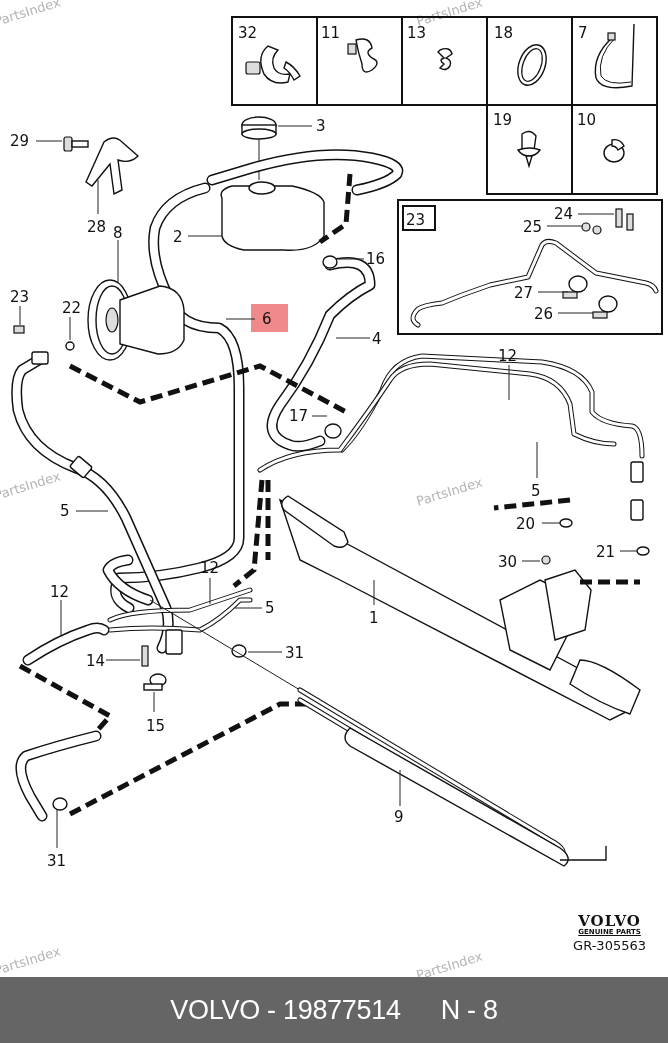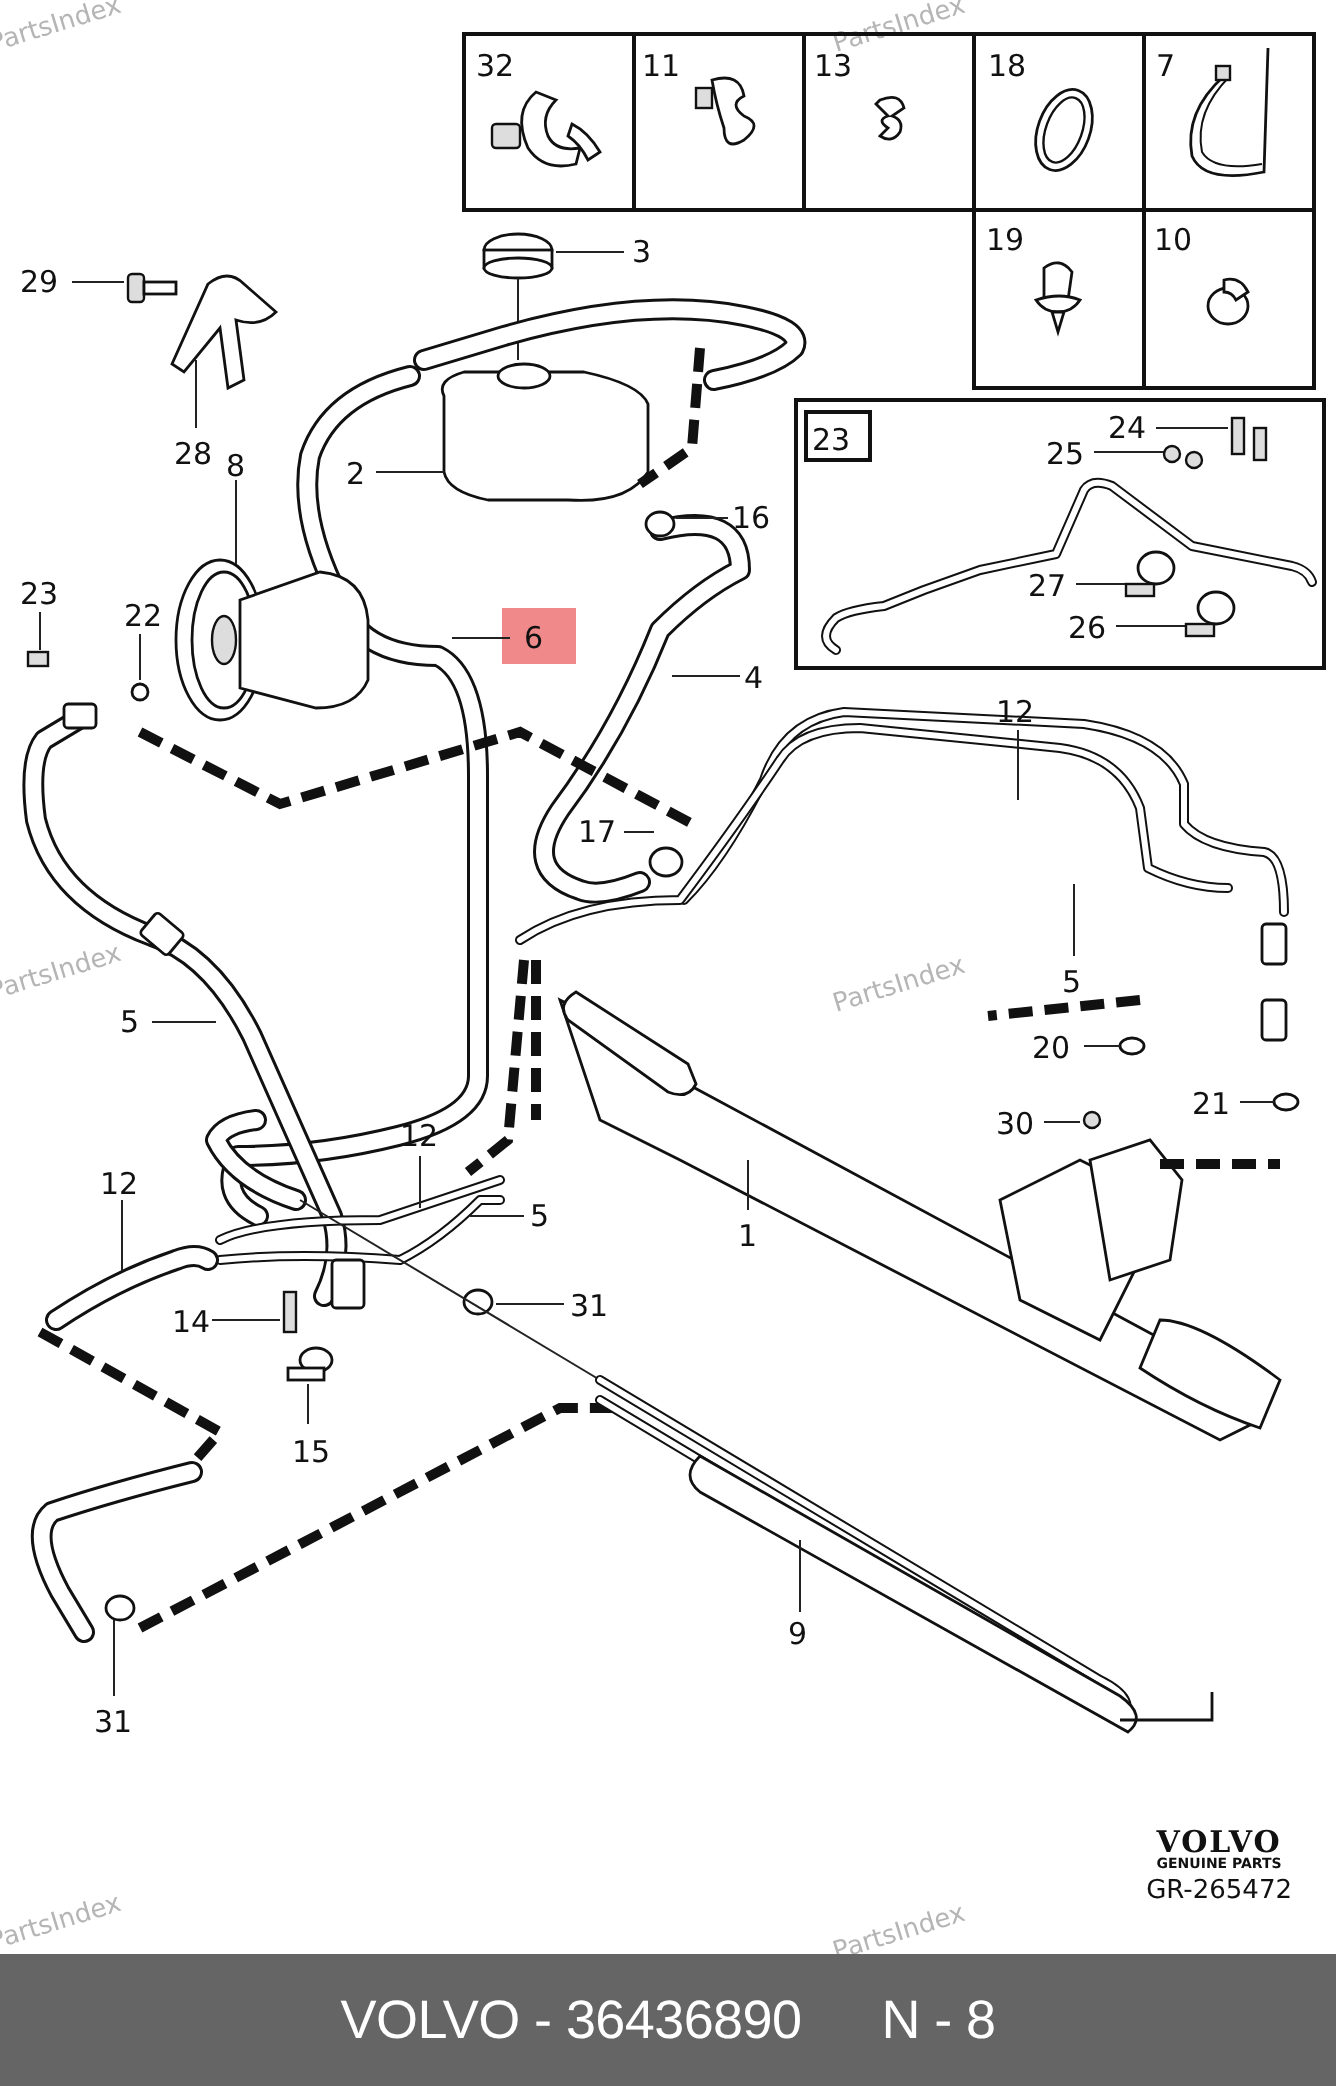--- a/index.html
+++ b/index.html
@@ -14,21 +14,21 @@
   .dash { fill: none; stroke: #111; stroke-width: 5; stroke-dasharray: 12 6; }
   .part { fill: #fff; stroke: #111; stroke-width: 1.4; }
   .part-g { fill: #ddd; stroke: #111; stroke-width: 1.2; }
   .box { fill: none; stroke: #111; stroke-width: 2; }
   .wm { font-family: "DejaVu Sans", sans-serif; font-size: 13px; fill: #b5b5b5; }
   #footer { position: absolute; left: 0; top: 977px; width: 668px; height: 66px; background: #656565; color: #fff;
             display: flex; align-items: center; justify-content: center; font-family: "Liberation Sans", sans-serif; font-size: 27px; letter-spacing: -0.3px; }
   #footer .gap { display: inline-block; width: 40px; }
   #brand { position: absolute; right: 22px; top: 912px; text-align: center; font-family: "DejaVu Serif", serif; }
   #brand .name { font-weight: bold; font-size: 15px; letter-spacing: 1px; color: #111; }
-  #brand .sub { font-family: "DejaVu Sans", sans-serif; font-size: 7px; font-weight: bold; color: #111; margin-top: -2px; }
+  #brand .sub { font-family: "DejaVu Sans", sans-serif; font-size: 7px; font-weight: bold; color: #111; margin-top: -2px; text-decoration: underline; }
   #brand .code { font-family: "DejaVu Sans", sans-serif; font-size: 13px; color: #111; margin-top: 2px; }
 </style>
 </head>
 <body>
 
 <svg id="diagram" viewBox="0 0 668 977" width="668" height="977">
 
   <text class="wm" x="-4" y="26" transform="rotate(-17 -4 26)">PartsIndex</text>
   <text class="wm" x="418" y="26" transform="rotate(-17 418 26)">PartsIndex</text>
   <text class="wm" x="-4" y="500" transform="rotate(-17 -4 500)">PartsIndex</text>
@@ -312,20 +312,20 @@
   <g>
     <circle class="part-g" cx="546" cy="560" r="4"></circle>
     <line class="lead" x1="522" y1="561" x2="540" y2="561"></line>
     <text class="lbl" x="498" y="567">30</text>
   </g>
 </svg>
 
 <div id="brand">
   <div class="name">VOLVO</div>
   <div class="sub">GENUINE PARTS</div>
-  <div class="code">GR-265472</div>
+  <div class="code">GR-305563</div>
 </div>
 
 <div id="footer">
-  <span>VOLVO</span>&nbsp;<span>-</span>&nbsp;<span>36436890</span>
+  <span>VOLVO</span>&nbsp;<span>-</span>&nbsp;<span>19877514</span>
   <span class="gap"></span>
   <span>N - 8</span>
 </div>
 
 </body></html>

